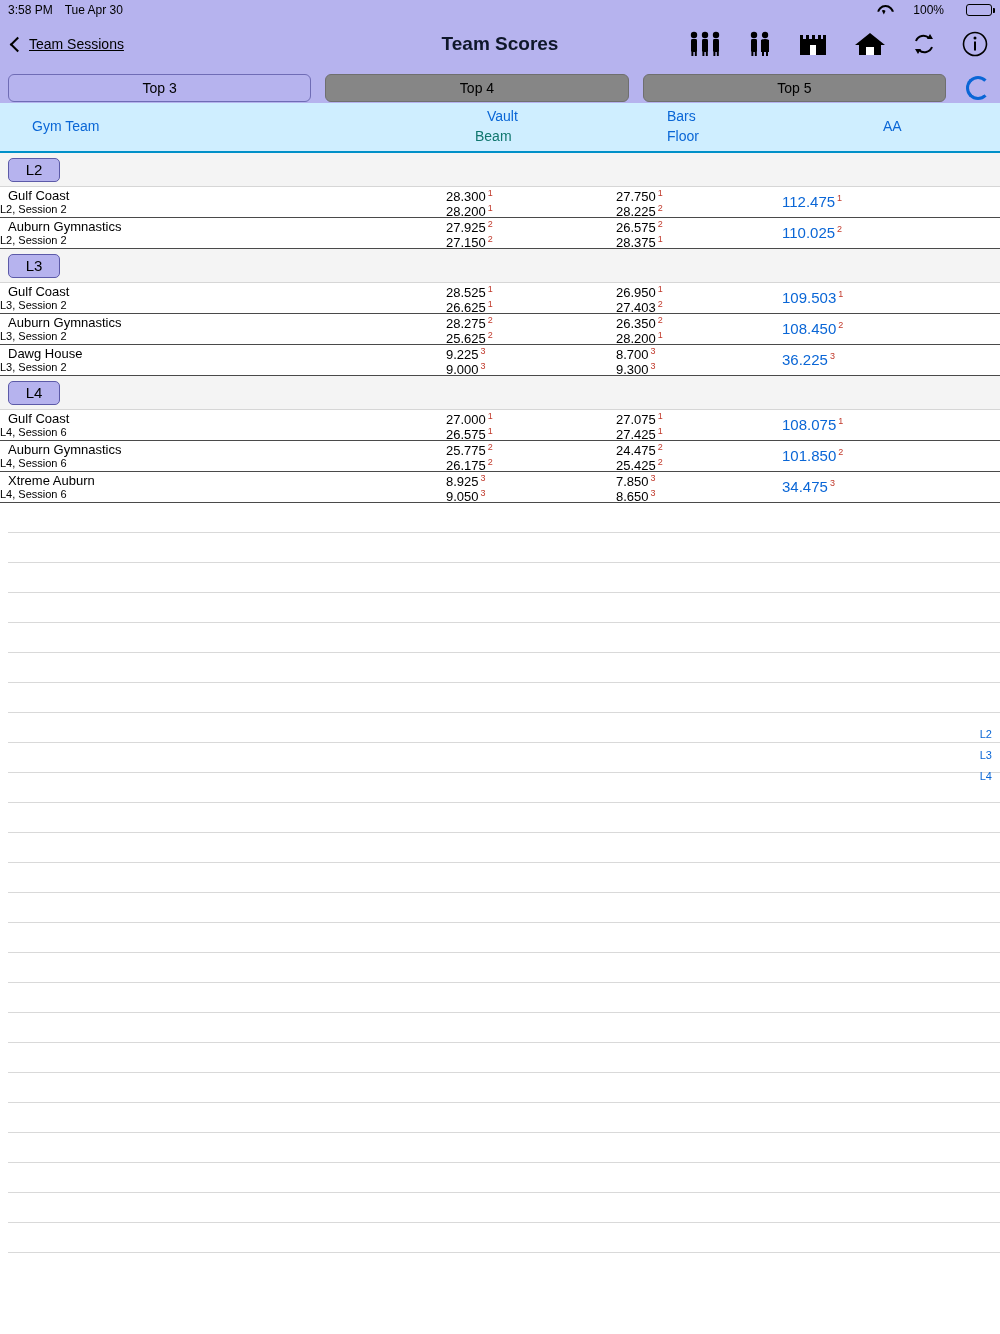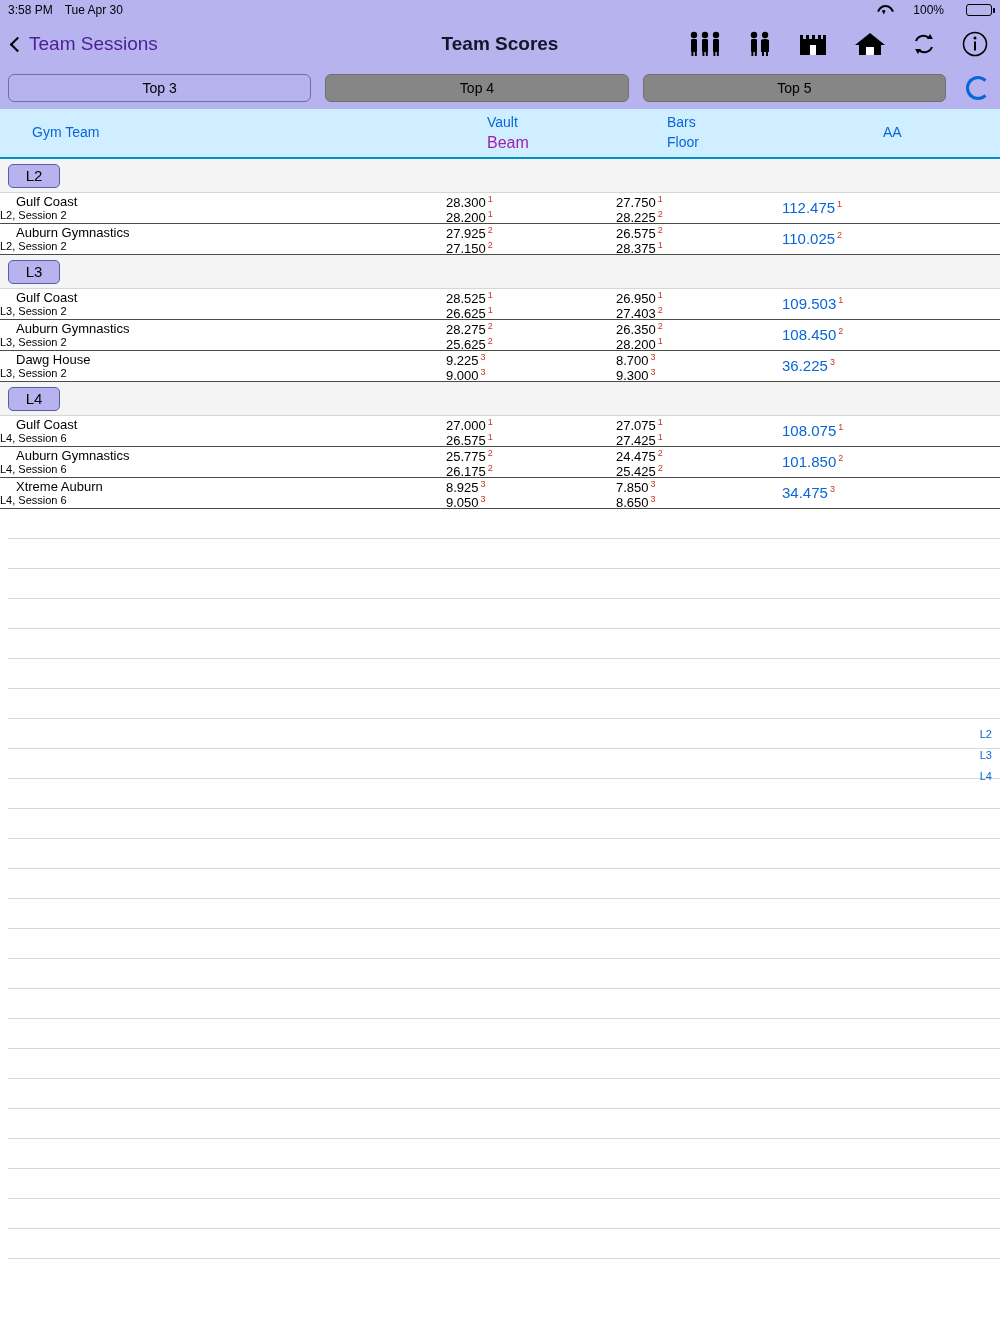--- a/index.html
+++ b/index.html
@@ -64,24 +64,25 @@
     height: 48px;
     background: #b6b3ee;
     display: flex;
     align-items: center;
     padding: 0 12px;
     position: relative;
   }
   .nav-back {
     display: flex;
     align-items: center;
-    color: #4c1d95;
-    font-size: 19px;
+    color: #000000;
+    font-size: 14px;
     gap: 2px;
     cursor: pointer;
+    text-decoration: underline;
   }
   .chev-left {
     width: 11px; height: 11px;
     border-left: 2.5px solid #000;
     border-bottom: 2.5px solid #000;
     transform: rotate(45deg);
     margin-right: 4px;
   }
   .nav-title {
     position: absolute;
@@ -99,21 +100,21 @@
     gap: 26px;
     z-index: 2;
   }
   .nav-icon { cursor: pointer; line-height: 0; }
 
   
   .seg-row {
     display: flex;
     align-items: center;
     gap: 14px;
-    padding: 6px 10px 7px 8px;
+    padding: 6px 10px 1px 8px;
     background: #b6b3ee;
   }
   .seg-btn {
     flex: 1;
     height: 28px;
     border-radius: 6px;
     border: 1px solid #8d8ad0;
     display: flex;
     align-items: center;
     justify-content: center;
@@ -137,21 +138,21 @@
     background: #cfeeff;
     height: 50px;
     position: relative;
     border-bottom: 2px solid #0090c8;
     padding-left: 28px;
   }
 
   .hdr-wrap { position: relative; height: 50px; }
   .hdr-team { position: absolute; left: 4px; top: 15px; font-size: 14px; color: #0a66d6; }
   .hdr-c1 { position: absolute; left: 459px; top: 5px; font-size: 14px; color: #0a66d6; }
-  .hdr-c2 { position: absolute; left: 459px; top: 25px; font-size: 16px; color: #a21caf; }
+  .hdr-c2 { position: absolute; left: 447px; top: 25px; font-size: 14px; color: #0f766e; }
   .hdr-c3 { position: absolute; left: 639px; top: 5px; font-size: 14px; color: #0a66d6; }
   .hdr-c4 { position: absolute; left: 639px; top: 25px; font-size: 14px; color: #0a66d6; }
   .hdr-aa { position: absolute; left: 819px; top: 15px; font-size: 14px; color: #0a66d6; margin-left: 36px; }
 
   
   .table-area { position: relative; }
   .group-head {
     height: 34px;
     background: #f4f4f4;
     display: flex;
@@ -172,21 +173,21 @@
     color: #000;
     padding: 0 8px;
   }
   .row {
     position: relative;
     height: 31px;
     border-bottom: 1px solid #4a4a4a;
   }
   .row .team-name {
     position: absolute;
-    left: 16px; top: 1px;
+    left: 8px; top: 1px;
     font-size: 13px;
     color: #000;
   }
   .row .team-sub {
     position: absolute;
     left: 0; top: 16px;
     font-size: 11px;
     color: #000;
   }
   .cell {

